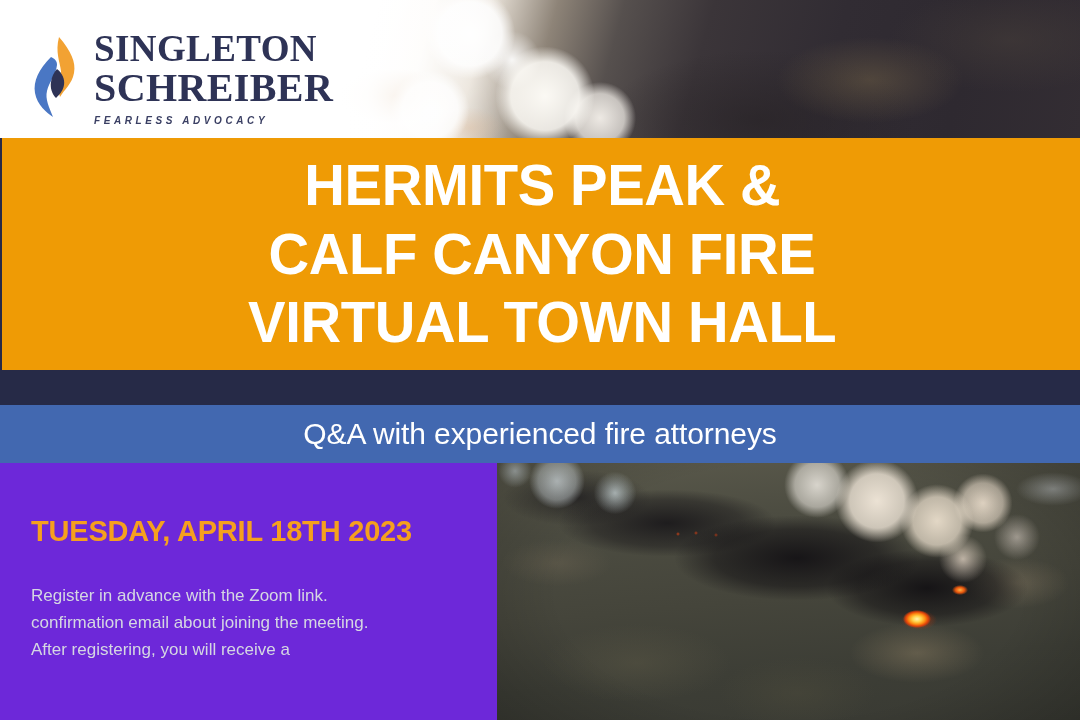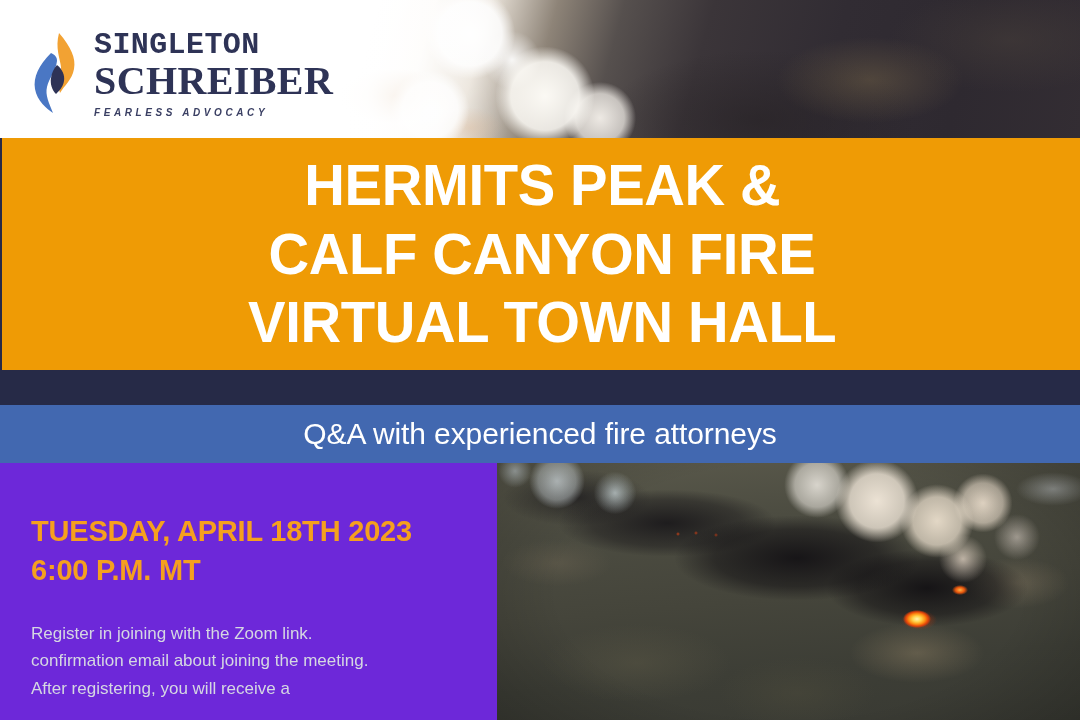--- a/index.html
+++ b/index.html
@@ -101,21 +101,21 @@
     padding-top: 2px;
   }
   .logo-line {
     font-family: "Liberation Serif", serif;
     font-weight: bold;
     color: #2e3356;
     letter-spacing: 0.4px;
     line-height: 1.02;
     white-space: nowrap;
   }
-  .logo-line-1 { font-size: 30px; font-family: Liberation Mono, monospace; }
+  .logo-line-1 { font-size: 37px; }
   .logo-line-2 { font-size: 40px; }
   .logo-tagline {
     font-family: "Liberation Sans", sans-serif;
     font-size: 10px;
     font-weight: bold;
     color: #3a3f63;
     letter-spacing: 3.6px;
     margin-top: 6px;
     white-space: nowrap;
     font-style: italic;
@@ -310,23 +310,22 @@
   </div>
 
   <div class="subtitle-band">
     <div class="subtitle-text">Q&amp;A with experienced fire attorneys</div>
   </div>
 
   <div class="bottom">
 
     <div class="info">
       <div class="date-line">TUESDAY, APRIL 18TH 2023</div>
-      <div class="date-line">6:00 P.M. MT</div>
       <div class="register">
-        <div class="register-line">Register in joining with the Zoom link.</div>
+        <div class="register-line">Register in advance with the Zoom link.</div>
         <div class="register-line">confirmation email about joining the meeting.</div>
         <div class="register-line">After registering, you will receive a</div>
       </div>
     </div>
 
     <div class="fire-photo">
       <div class="ground"></div>
       <div class="scar"></div>
       <div class="plume"></div>
       <div class="embers"></div>

